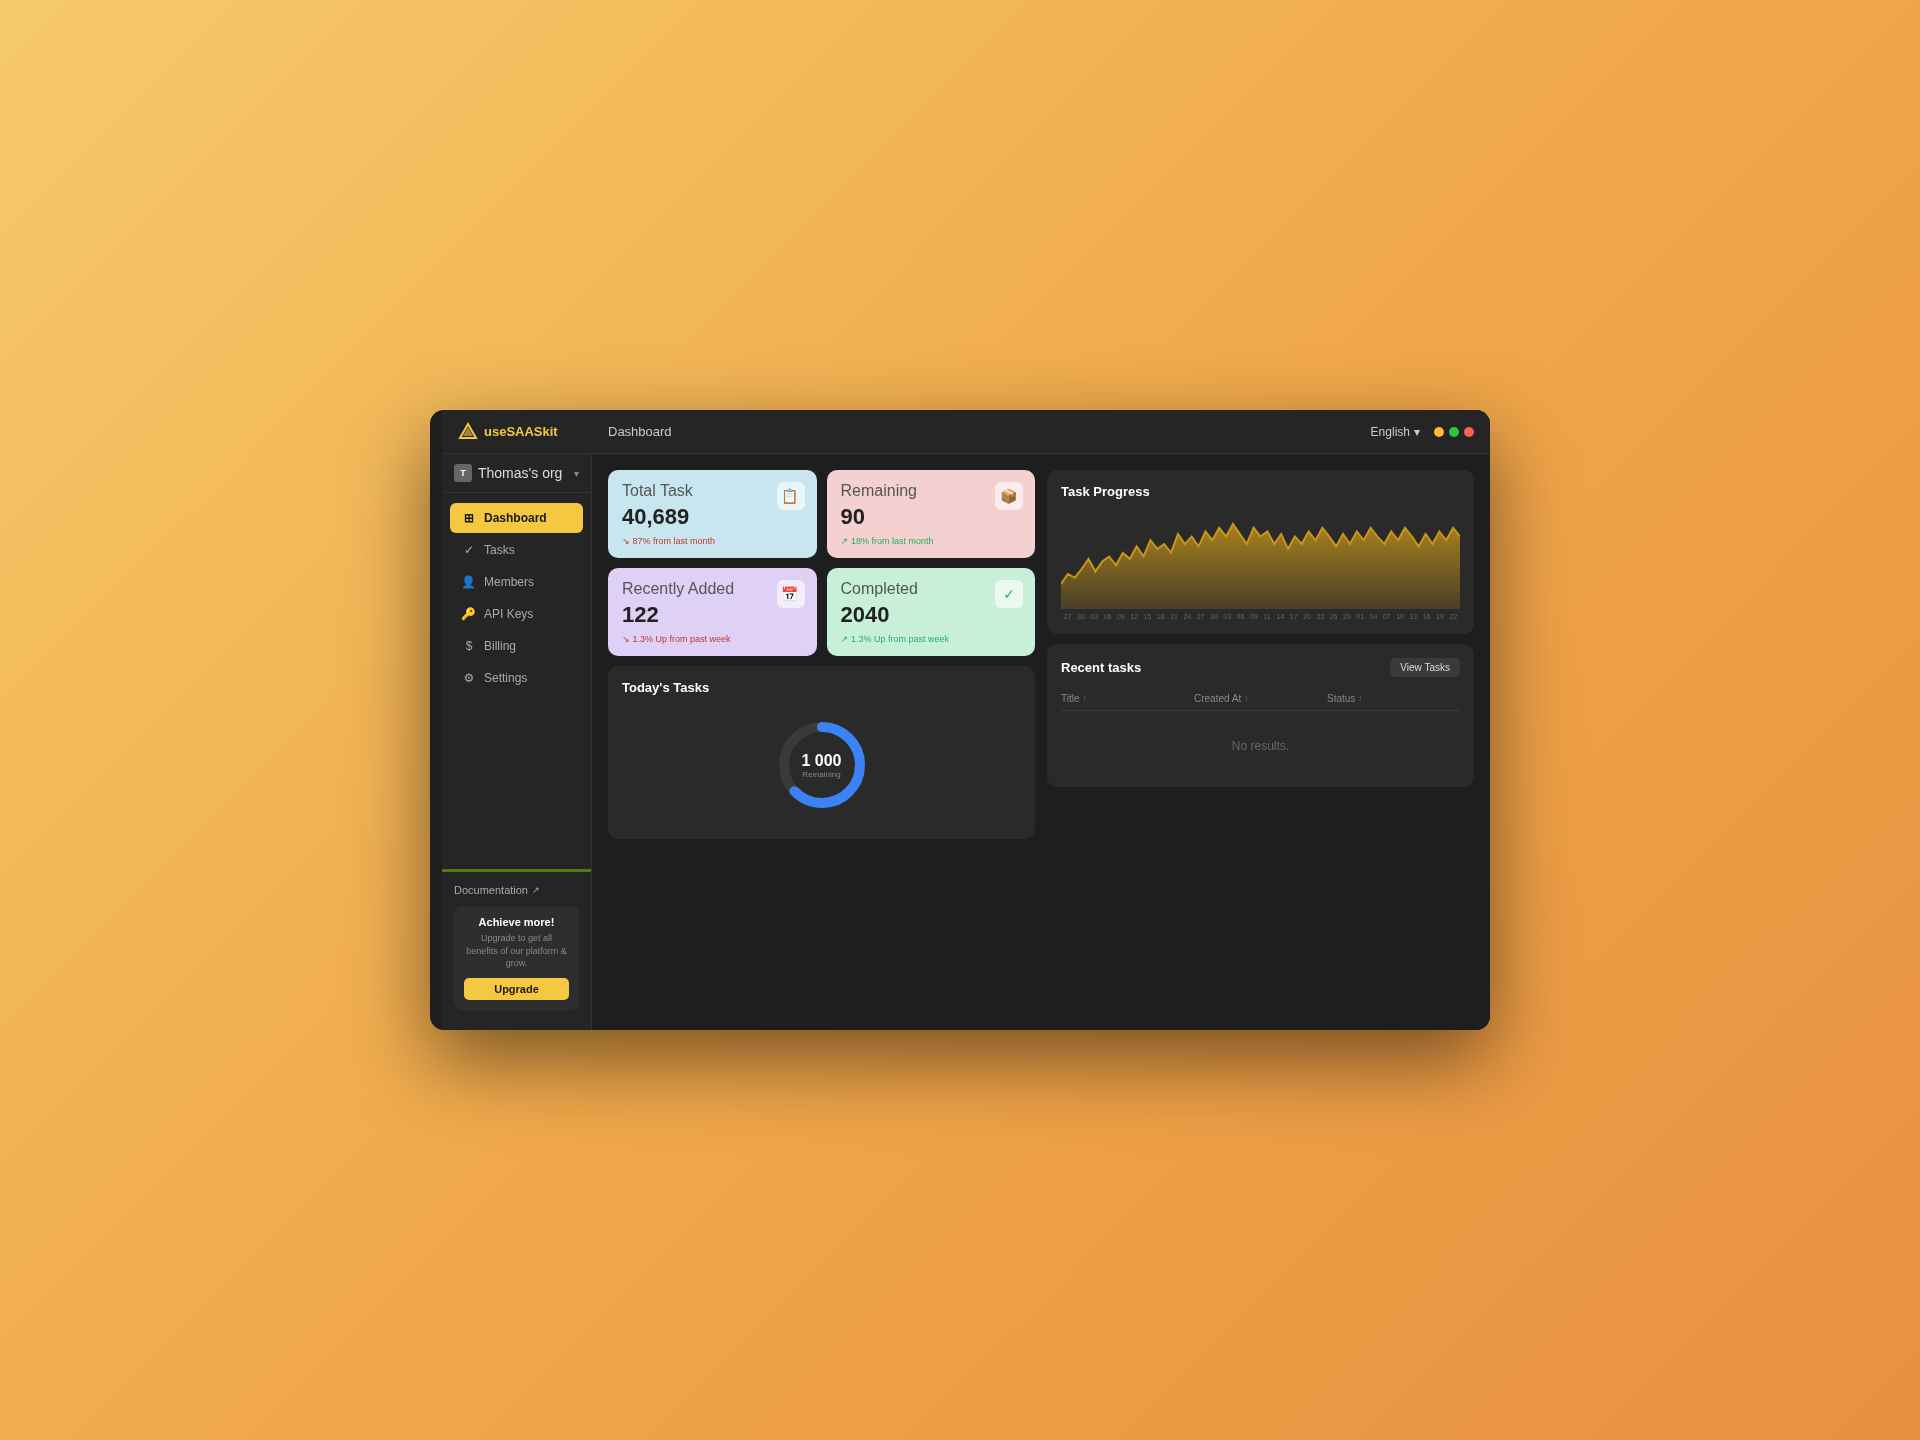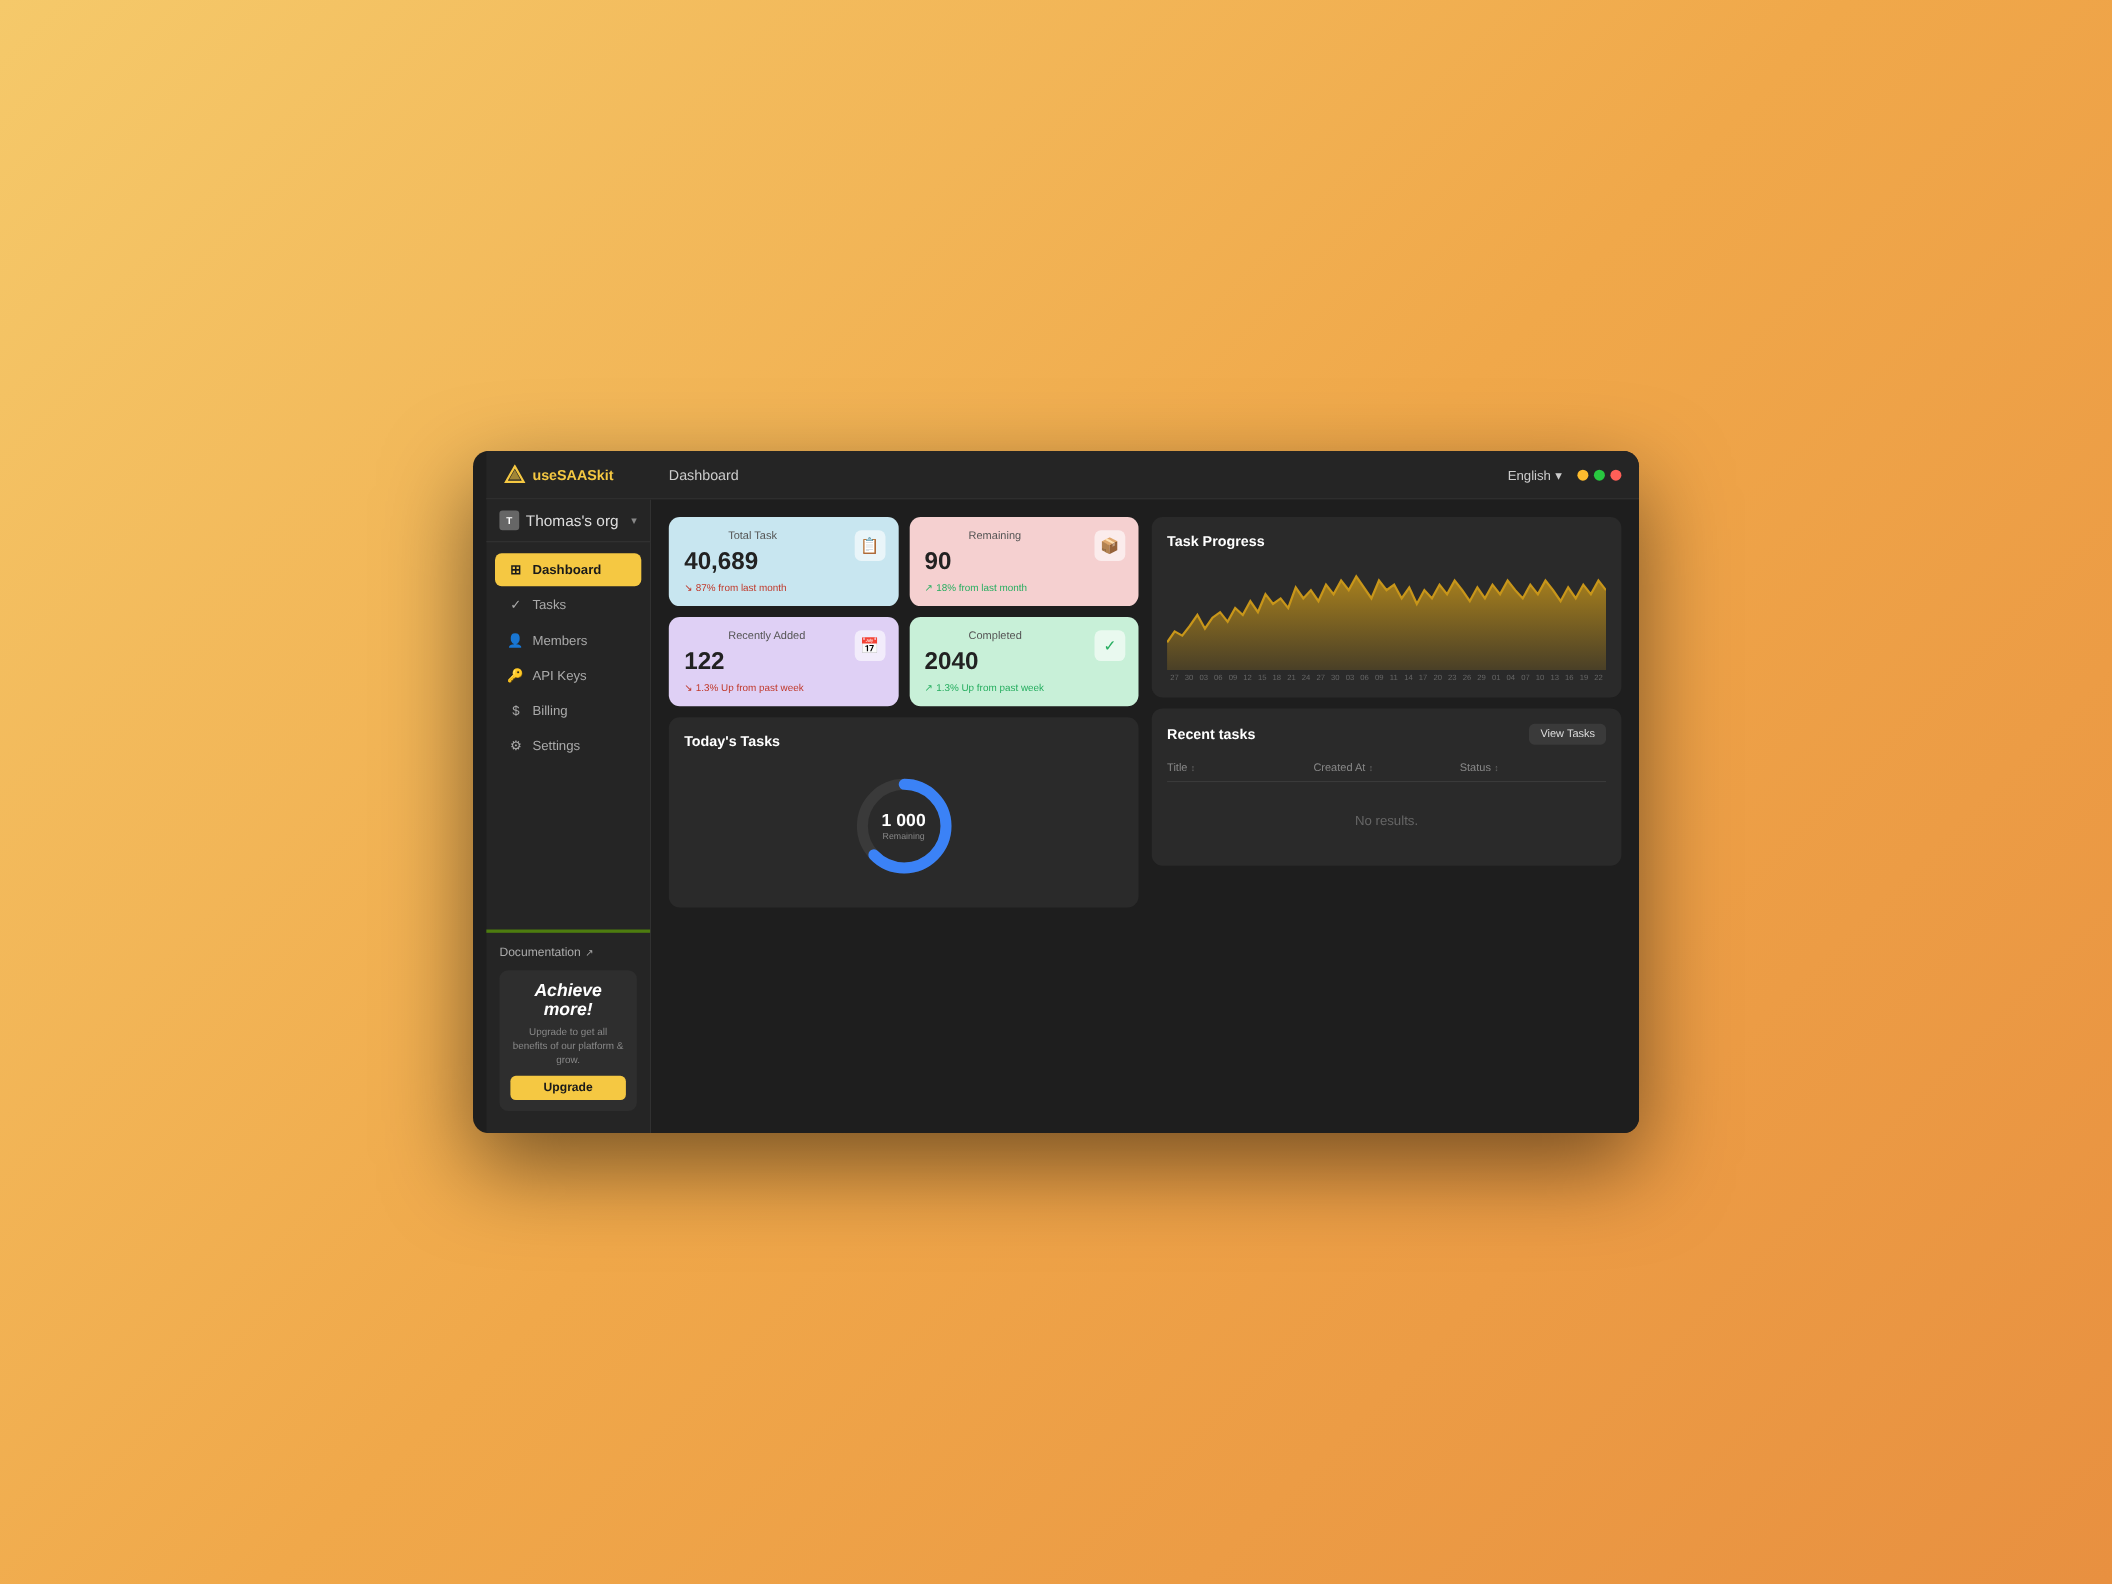--- a/index.html
+++ b/index.html
@@ -156,24 +156,23 @@
     }
     .upgrade-promo {
       background: #2e2e2e;
       border-radius: 8px;
       padding: 10px;
       text-align: center;
       margin-bottom: 8px;
     }
     .upgrade-promo .promo-title {
       color: #fff;
-      font-size: 16px;
+      font-size: 11px;
       font-weight: 700;
       margin-bottom: 4px;
-      font-style: italic;
     }
     .upgrade-promo .promo-desc {
       color: #888;
       font-size: 9px;
       line-height: 1.4;
       margin-bottom: 8px;
     }
     .upgrade-btn {
       background: #f5c842;
       color: #1a1a1a;
@@ -217,24 +216,23 @@
       width: 28px;
       height: 28px;
       background: rgba(255,255,255,0.6);
       border-radius: 6px;
       display: flex;
       align-items: center;
       justify-content: center;
       font-size: 14px;
     }
     .stat-label {
-      font-size: 10px;
+      font-size: 16px;
       color: #555;
       margin-bottom: 4px;
-      margin-left: 40px;
     }
     .stat-value {
       font-size: 22px;
       font-weight: 700;
       color: #222;
       margin-bottom: 6px;
     }
     .stat-change {
       font-size: 9px;
       display: flex;

